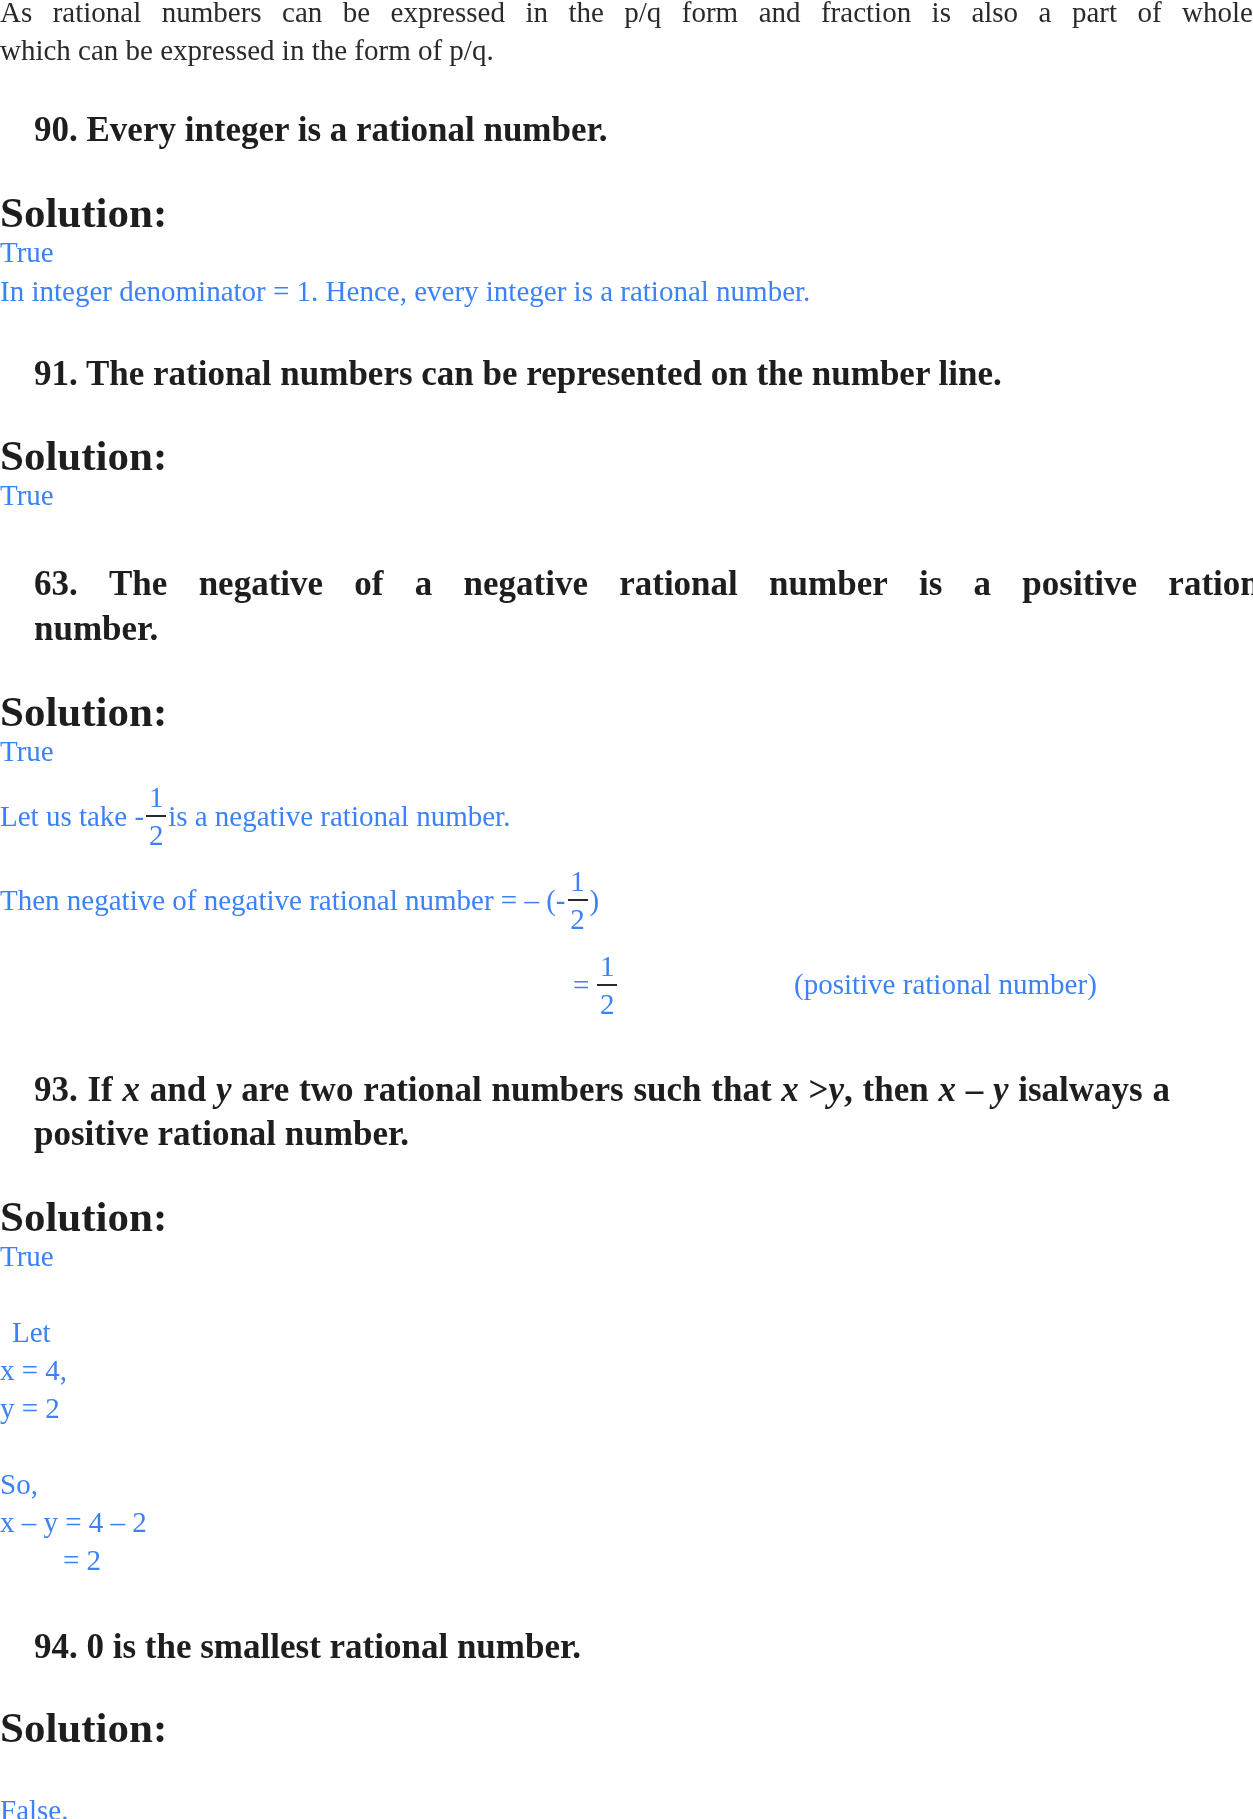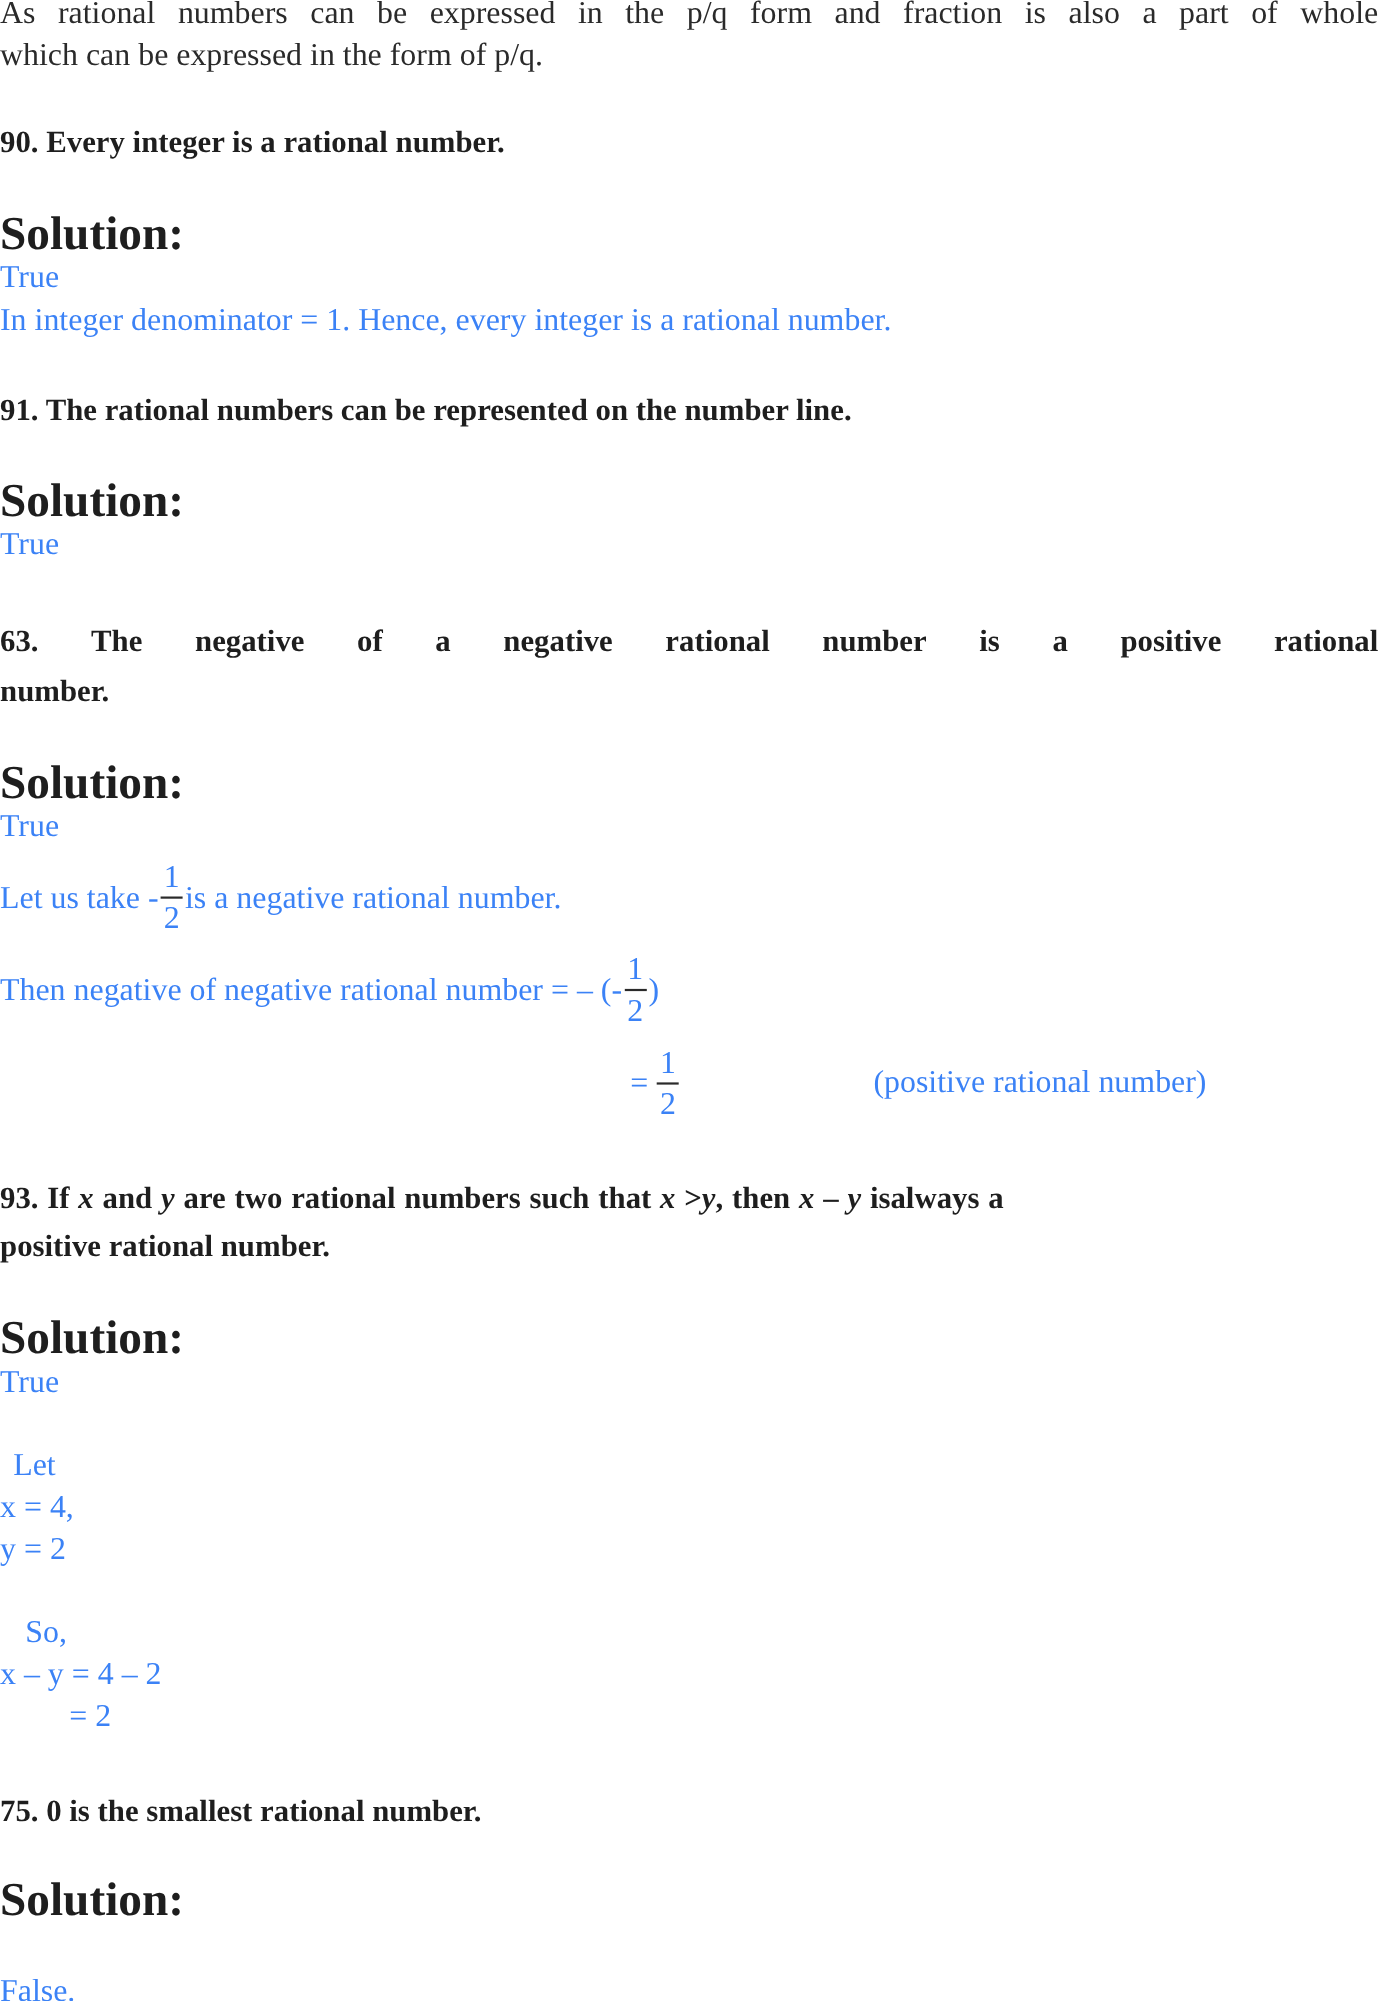--- a/index.html
+++ b/index.html
@@ -21,23 +21,24 @@
       line-height: 37px;
       color: #2a2a2a;
     }
     .justify-line {
       display: flex;
       justify-content: space-between;
       width: 1253px;
     }
     .q {
       font-weight: bold;
-      font-size: 28px;
+      font-size: 35px;
       line-height: 44px;
       color: #1e1e1e;
+      padding-left: 34px;
     }
     .sol-label {
       font-weight: bold;
       font-size: 43px;
       line-height: 40px;
       color: #1e1e1e;
     }
     .txt {
       font-size: 29px;
       line-height: 36px;
@@ -148,19 +149,19 @@
 <div class="abs q justify-line" style="top:1068px; word-spacing:1px;">
   <span style="white-space:pre;"><span>93. If </span><i class="var">x</i><span> and </span><i class="var">y</i><span> are two rational numbers such that </span><i class="var">x</i><span> &gt;</span><i class="var">y</i><span>, then </span><i class="var">x</i><span> – </span><i class="var">y</i><span> isalways a</span></span>
 </div>
 <div class="abs q" style="top:1112px;">positive rational number.</div>
 <div class="abs sol-label" style="top:1197px;">Solution:</div>
 <div class="abs txt" style="top:1238px;">True</div>
 
 <div class="abs txt" style="top:1314px;padding-left:12px;">Let</div>
 <div class="abs txt" style="top:1352px;">x = 4,</div>
 <div class="abs txt" style="top:1390px;">y = 2</div>
-<div class="abs txt" style="top:1466px;padding-left:23px;">So,</div>
+<div class="abs txt" style="top:1466px;">So,</div>
 <div class="abs txt" style="top:1504px;">x – y = 4 – 2</div>
 <div class="abs txt" style="top:1542px; left:63px;">= 2</div>
 
-<div class="abs q" style="top:1625px;">75. 0 is the smallest rational number.</div>
+<div class="abs q" style="top:1625px;">94. 0 is the smallest rational number.</div>
 <div class="abs sol-label" style="top:1708px;">Solution:</div>
 <div class="abs txt" style="top:1792px;">False.</div>
 
 </body></html>

